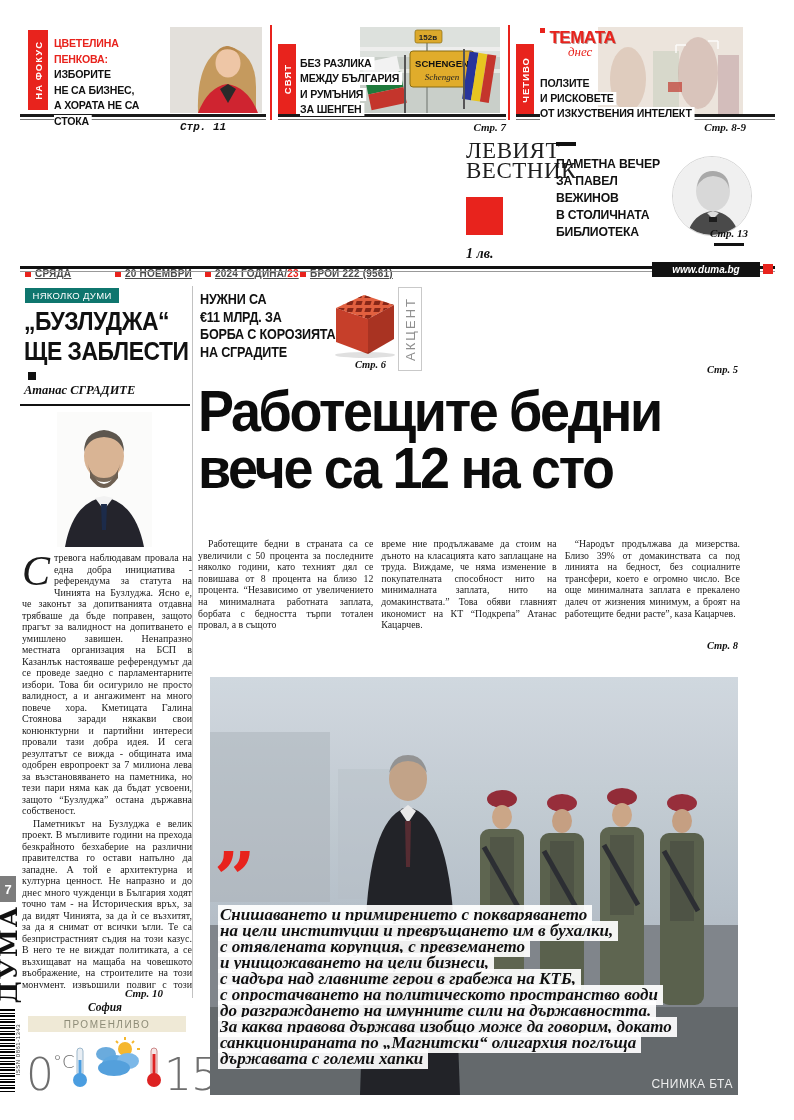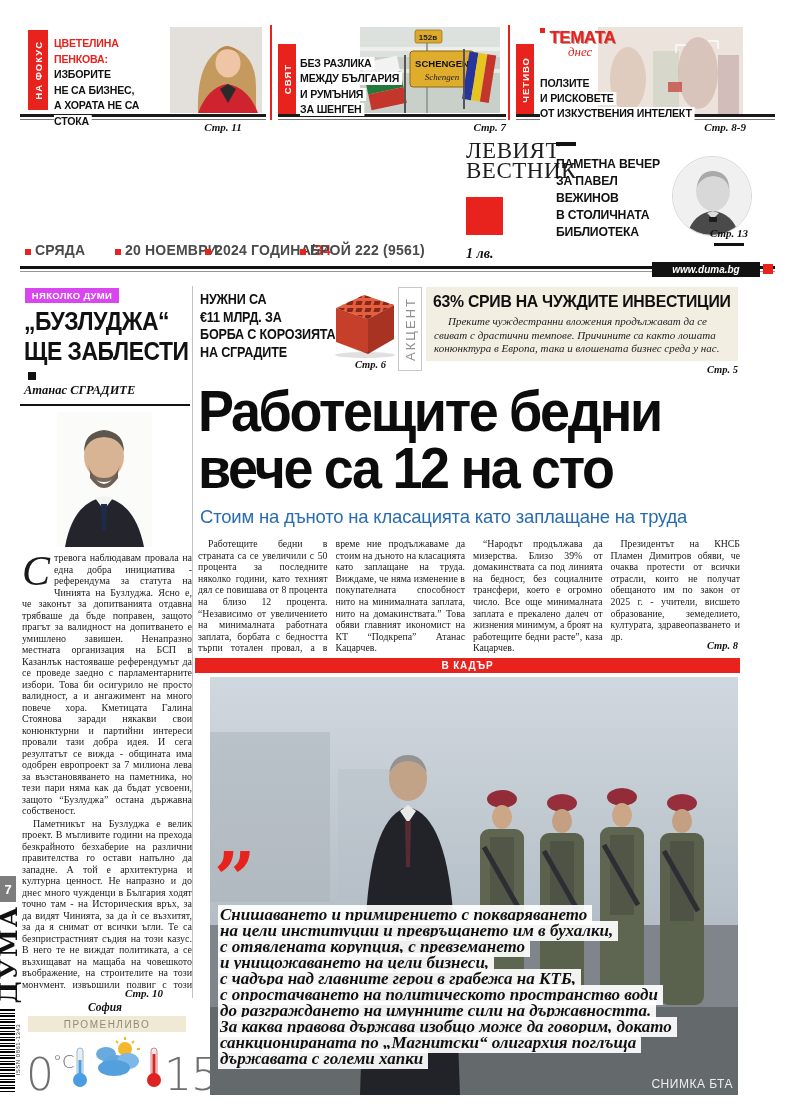--- a/index.html
+++ b/index.html
@@ -31,32 +31,32 @@
            font-size:23px;line-height:20px;color:#1d1d1d;letter-spacing:0.5px;}
   .redsq-big{position:absolute;left:466px;top:197px;width:37px;height:38px;background:#e8231d;}
   .mast-bar{position:absolute;background:#111;}
   .memorial-title{position:absolute;left:556px;top:155px;width:130px;font-weight:bold;font-size:13px;
                   line-height:17px;letter-spacing:-0.2px;transform:scaleX(0.94);transform-origin:left top;}
   .portrait-circle{position:absolute;left:672px;top:156px;width:78px;height:78px;border-radius:50%;
                    overflow:hidden;border:1px solid #d5d5d5;}
   .price{position:absolute;left:466px;top:246px;font-family:"Liberation Serif",serif;
          font-weight:bold;font-style:italic;font-size:14px;}
   
-  .d-item{position:absolute;top:242px;font-size:14px;font-weight:bold;color:#4a4a4a;letter-spacing:0.2px;}
+  .d-item{position:absolute;top:268px;font-size:10px;font-weight:bold;color:#4a4a4a;letter-spacing:0.2px;text-decoration:underline;}
   .d-item .sq{display:inline-block;width:6px;height:6px;background:#e8231d;margin-right:4px;}
   .d-red{color:#e8231d;}
   .dateline-rule{position:absolute;left:20px;top:266px;width:755px;height:3px;background:#111;}
   .dateline-rule2{position:absolute;left:20px;top:271px;width:755px;height:1px;background:#999;}
   .sitebox{position:absolute;left:652px;top:262px;width:108px;height:15px;background:#111;color:#fff;
            font-weight:bold;font-style:italic;font-size:10px;display:flex;align-items:center;justify-content:center;}
   .sitebox-sq{position:absolute;left:763px;top:264px;width:10px;height:10px;background:#e8231d;}
   
   .colrule{position:absolute;left:192px;top:286px;width:1px;height:712px;background:#c2c2c2;}
-  .kickerbox{position:absolute;left:25px;top:288px;width:94px;height:15px;background:#d946ef;color:#fff;
-             font-weight:bold;font-size:9.5px;display:flex;align-items:center;justify-content:center;letter-spacing:0.3px;}
+  .kickerbox{position:absolute;left:25px;top:288px;width:94px;height:15px;background:#0f766e;color:#fff;
+             font-weight:normal;font-size:9.5px;display:flex;align-items:center;justify-content:center;letter-spacing:0.3px;}
   .op-title{position:absolute;left:24px;top:306px;font-weight:bold;font-size:26px;line-height:30px;
             letter-spacing:-0.5px;transform:scaleX(0.88);transform-origin:left top;}
   .op-sq{position:absolute;left:28px;top:372px;width:8px;height:8px;background:#111;}
   .op-author{position:absolute;left:24px;top:383px;font-family:"Liberation Serif",serif;
              font-weight:bold;font-style:italic;font-size:12.5px;}
   .op-rule{position:absolute;left:20px;top:404px;width:170px;height:2px;background:#111;}
   .op-photo{position:absolute;left:57px;top:412px;width:95px;height:135px;overflow:hidden;}
   .op-body{position:absolute;left:22px;top:552px;width:170px;height:436px;overflow:hidden;
            font-family:"Liberation Serif",serif;font-size:10px;line-height:11.5px;text-align:justify;color:#1a1a1a;}
   .op-body .dropcap{float:left;font-family:"Liberation Serif",serif;font-size:42px;line-height:34px;
@@ -132,21 +132,21 @@
     </svg>
   </div>
   <div class="abs strip-title" style="left:54px;top:36px;width:130px;">
     <div class="kicker-red">ЦВЕТЕЛИНА ПЕНКОВА:</div>
     <div class="prelines"><span class="bgstrip">ИЗБОРИТЕ
 НЕ СА БИЗНЕС,
 А ХОРАТА НЕ СА СТОКА</span></div>
   </div>
   <div class="strip-rule" style="left:20px;top:114px;width:246px;"></div>
   <div class="strip-rule2" style="left:20px;top:119px;width:246px;"></div>
-  <div class="abs pgref" style="left:180px;top:121px;width:86px;text-align:center;">Стр. 11</div>
+  <div class="abs pgref" style="left:180px;top:121px;width:86px;text-align:left;font-family:Liberation Mono, monospace;">Стр. 11</div>
 
   <div class="vdivider" style="left:270px;top:25px;height:95px;"></div>
 
   <div class="vlabel" style="left:278px;top:44px;width:18px;height:70px;">
     <span>СВЯТ</span>
   </div>
   <div class="topphoto" style="left:360px;top:27px;width:140px;height:86px;">
     <svg width="140" height="86" viewBox="0 0 140 86">
       <rect width="140" height="86" fill="#c9cfc9"></rect>
       <rect width="140" height="30" fill="#dde1dd"></rect>
@@ -229,21 +229,21 @@
       <path d="M34,56 L40,62 L46,56 L40,54 Z" fill="#ddd"></path>
       <rect x="36" y="60" width="8" height="5" fill="#1d1d1d"></rect>
     </svg>
   </div>
   <div class="abs pgref" style="left:662px;top:227px;width:86px;text-align:right;">Стр. 13</div>
   <div class="mast-bar" style="left:714px;top:243px;width:30px;height:3px;"></div>
   <div class="price">1 лв.</div>
 
   <div class="d-item" style="left:25px;"><span class="sq"></span><span>СРЯДА</span></div>
   <div class="d-item" style="left:115px;"><span class="sq"></span><span>20 НОЕМВРИ</span></div>
-  <div class="d-item" style="left:205px;"><span class="sq"></span><span>2024 ГОДИНА/</span><span class="d-red">34</span></div>
+  <div class="d-item" style="left:205px;"><span class="sq"></span><span>2024 ГОДИНА/</span><span class="d-red">23</span></div>
   <div class="d-item" style="left:300px;"><span class="sq"></span><span>БРОЙ 222 (9561)</span></div>
   <div class="dateline-rule"></div>
   <div class="dateline-rule2"></div>
   <div class="sitebox">www.duma.bg</div>
   <div class="sitebox-sq"></div>
 
   <div class="foliobox">7</div>
   <div class="vtitle">
       <span>ДУМА</span>
     </div>
@@ -327,38 +327,31 @@
       <polygon points="8,22 36,9 66,19 40,33" fill="url(#holes)" opacity="0.9"></polygon>
       <polygon points="8,22 40,33 40,68 8,56" fill="#c63f2a"></polygon>
       <polygon points="40,33 66,19 66,53 40,68" fill="#a93322"></polygon>
       <ellipse cx="37" cy="69" rx="30" ry="3" fill="#000" opacity="0.12"></ellipse>
     </svg>
   </div>
   <div class="abs pgref" style="left:330px;top:359px;width:56px;text-align:right;font-size:10.5px;">Стр. 6</div>
   <div class="accentbox">
       <span>АКЦЕНТ</span>
     </div>
-  <div class="investbox">
-    <div class="invest-title">63% СРИВ НА ЧУЖДИТЕ ИНВЕСТИЦИИ</div>
-    <div class="invest-teaser">Преките чуждестранни вложения продължават да се свиват с драстични темпове. Причините са както лошата конюнктура в Европа, така и влошената бизнес среда у нас.</div>
-  </div>
   <div class="abs pgref" style="left:682px;top:364px;width:56px;text-align:right;font-size:10.5px;">Стр. 5</div>
 
   <div class="lead-headline prelines">Работещите бедни
 вече са 12 на сто</div>
-  <div class="lead-subhead">Стоим на дъното на класацията като заплащане на труда</div>
   <div class="lead-cols">
     <div class="col col-indent">Работещите бедни в страната са се увеличили с 50 процента за последните няколко години, като техният дял се повишава от 8 процента на близо 12 процента. “Независимо от увеличението на минималната работната заплата, борбата с бедността търпи тотален провал, а в същото</div>
     <div class="col">време ние продължаваме да стоим на дъното на класацията като заплащане на труда. Виждаме, че няма изменение в покупателната способност нито на минималната заплата, нито на домакинствата.” Това обяви главният икономист на КТ “Подкрепа” Атанас Кацарчев.</div>
     <div class="col col-indent">“Народът продължава да мизерства. Близо 39% от домакинствата са под линията на бедност, без социалните трансфери, което е огромно число. Все още минималната заплата е прекалено далеч от жизнения минимум, а броят на работещите бедни расте”, каза Кацарчев.</div>
-    <div class="col col-indent">Президентът на КНСБ Пламен Димитров обяви, че очаква протести от всички отрасли, които не получат обещаното им по закон от 2025 г. - учители, висшето образование, земеделието, културата, здравеопазването и др.</div>
   </div>
   <div class="abs pgref" style="left:660px;top:640px;width:78px;text-align:right;font-size:10.5px;">Стр. 8</div>
 
-  <div class="vkbar">В КАДЪР</div>
   <div class="mainphoto">
     <svg width="528" height="418" viewBox="0 0 528 418" style="position:absolute;left:0;top:0;">
       <defs>
         <linearGradient id="sky" x1="0" y1="0" x2="0" y2="1">
           <stop offset="0" stop-color="#cfd7de"></stop>
             <stop offset="0.55" stop-color="#b4bec7"></stop>
             <stop offset="1" stop-color="#97a0a8"></stop>
         </linearGradient>
       </defs>
       <rect width="528" height="418" fill="url(#sky)"></rect>

